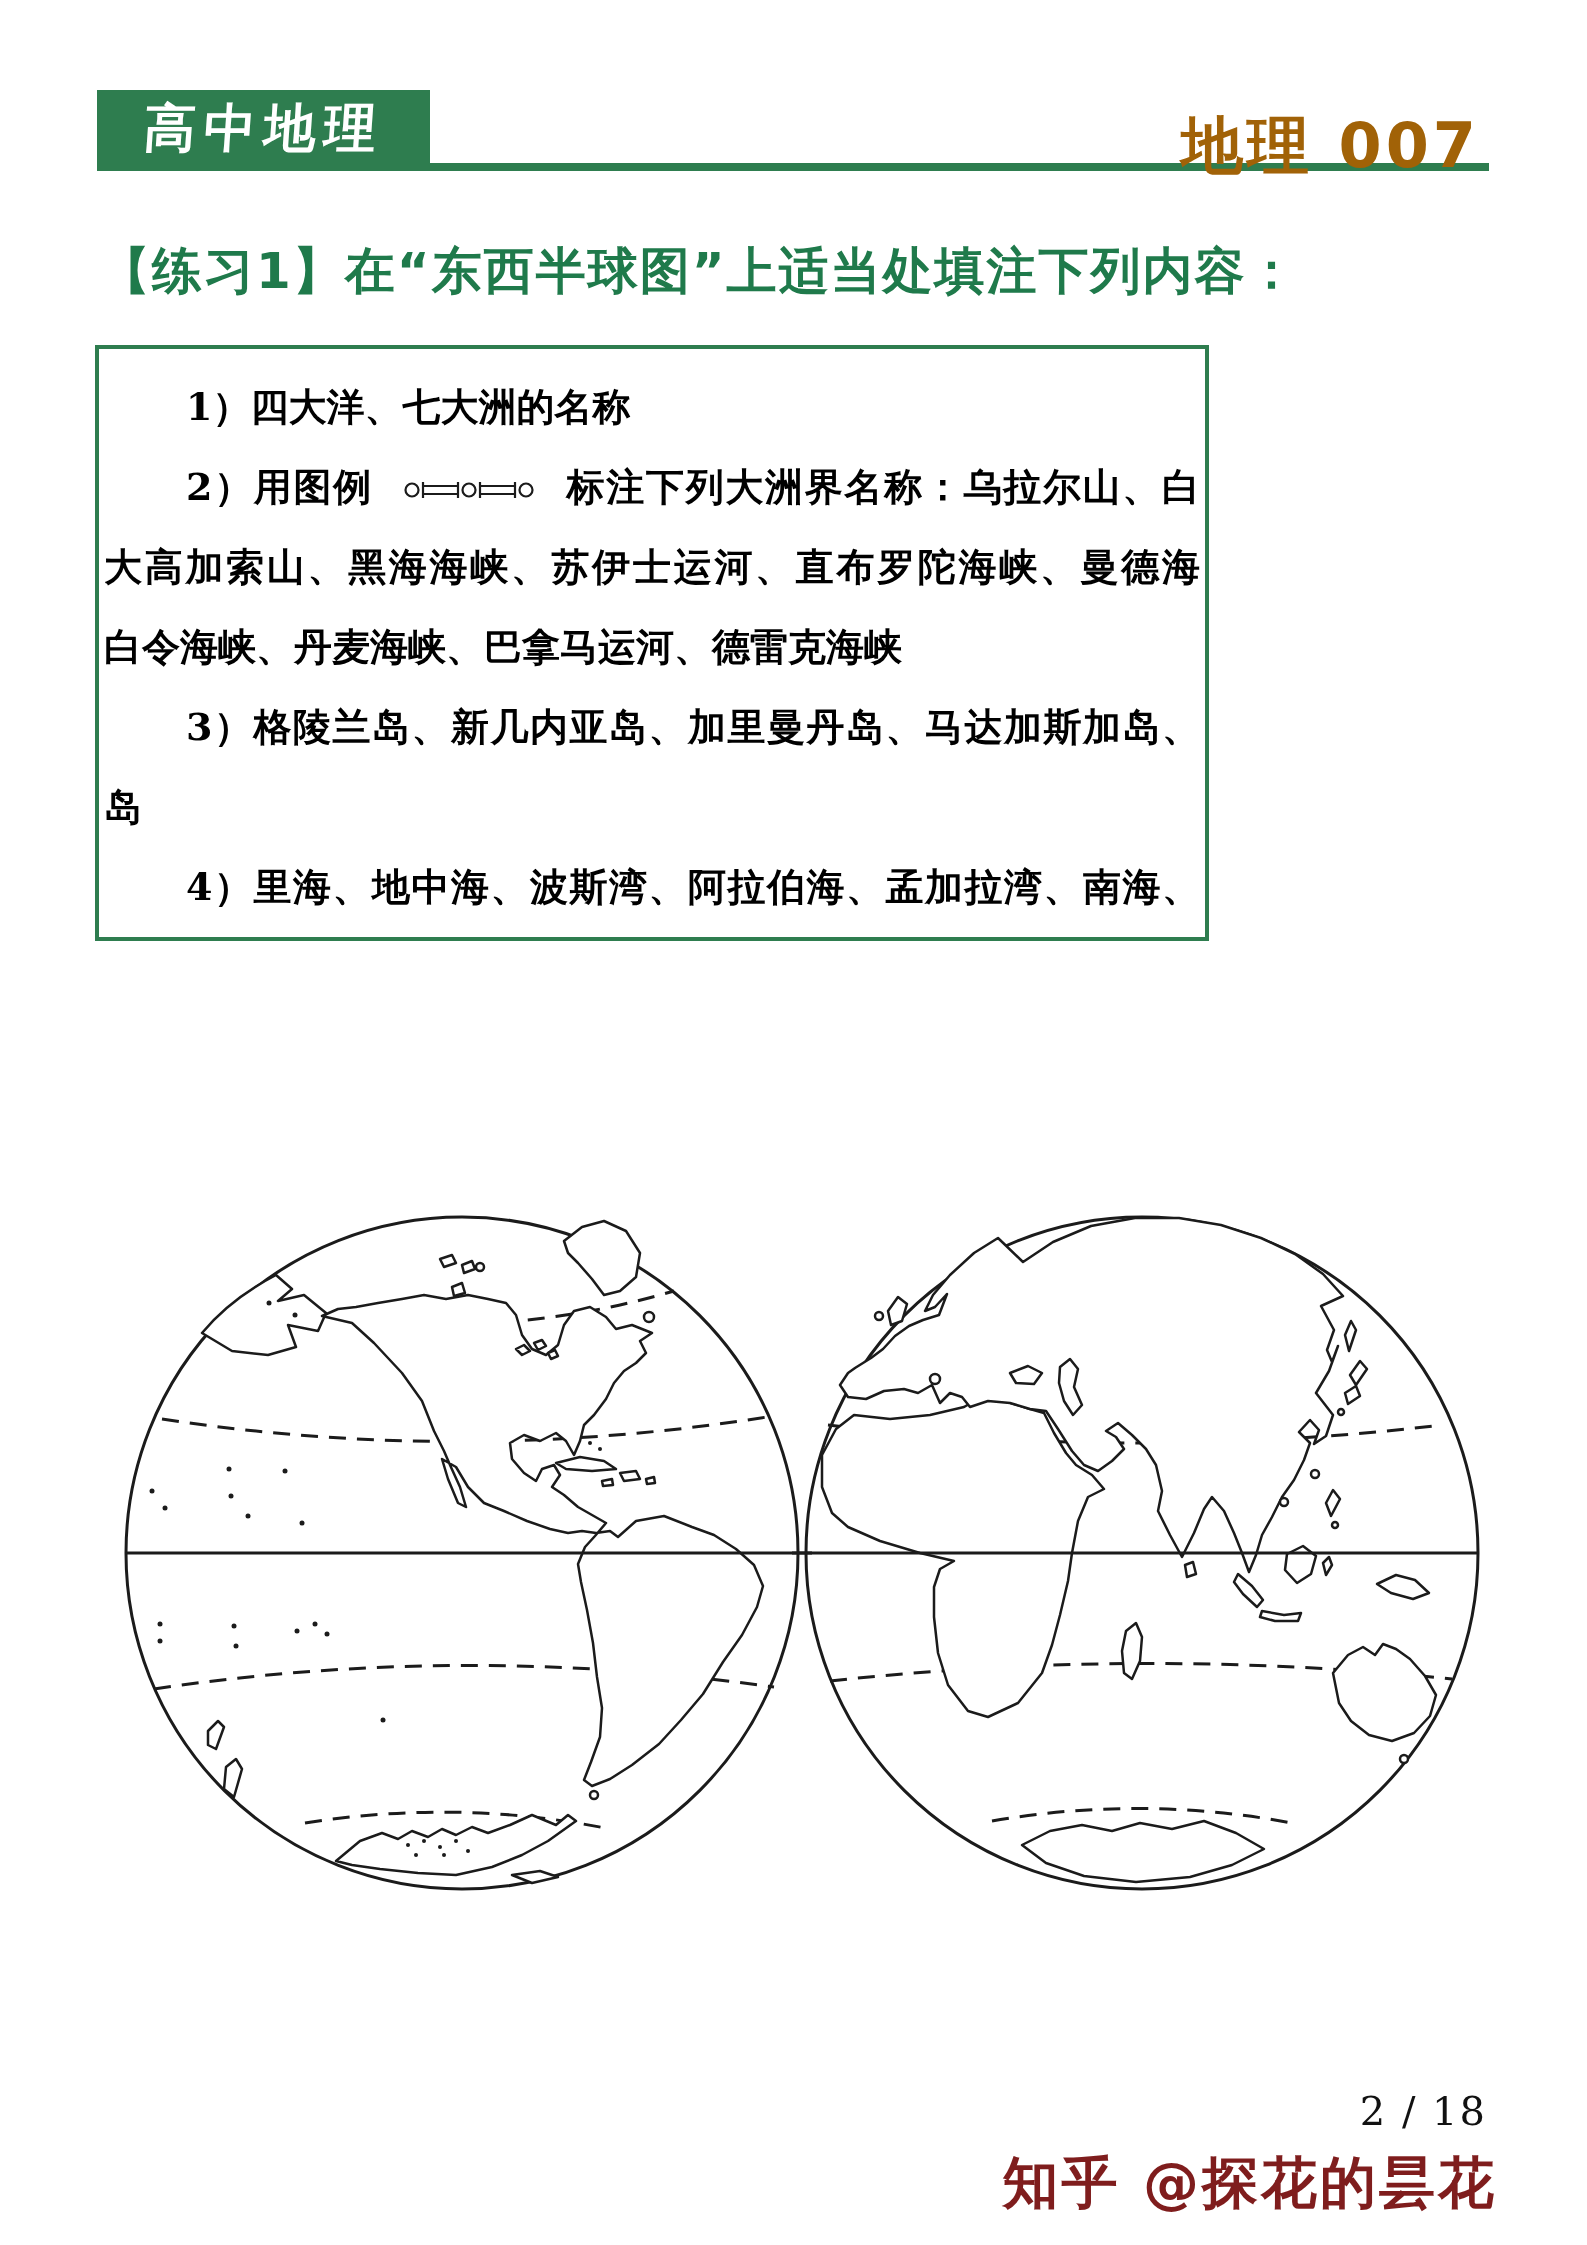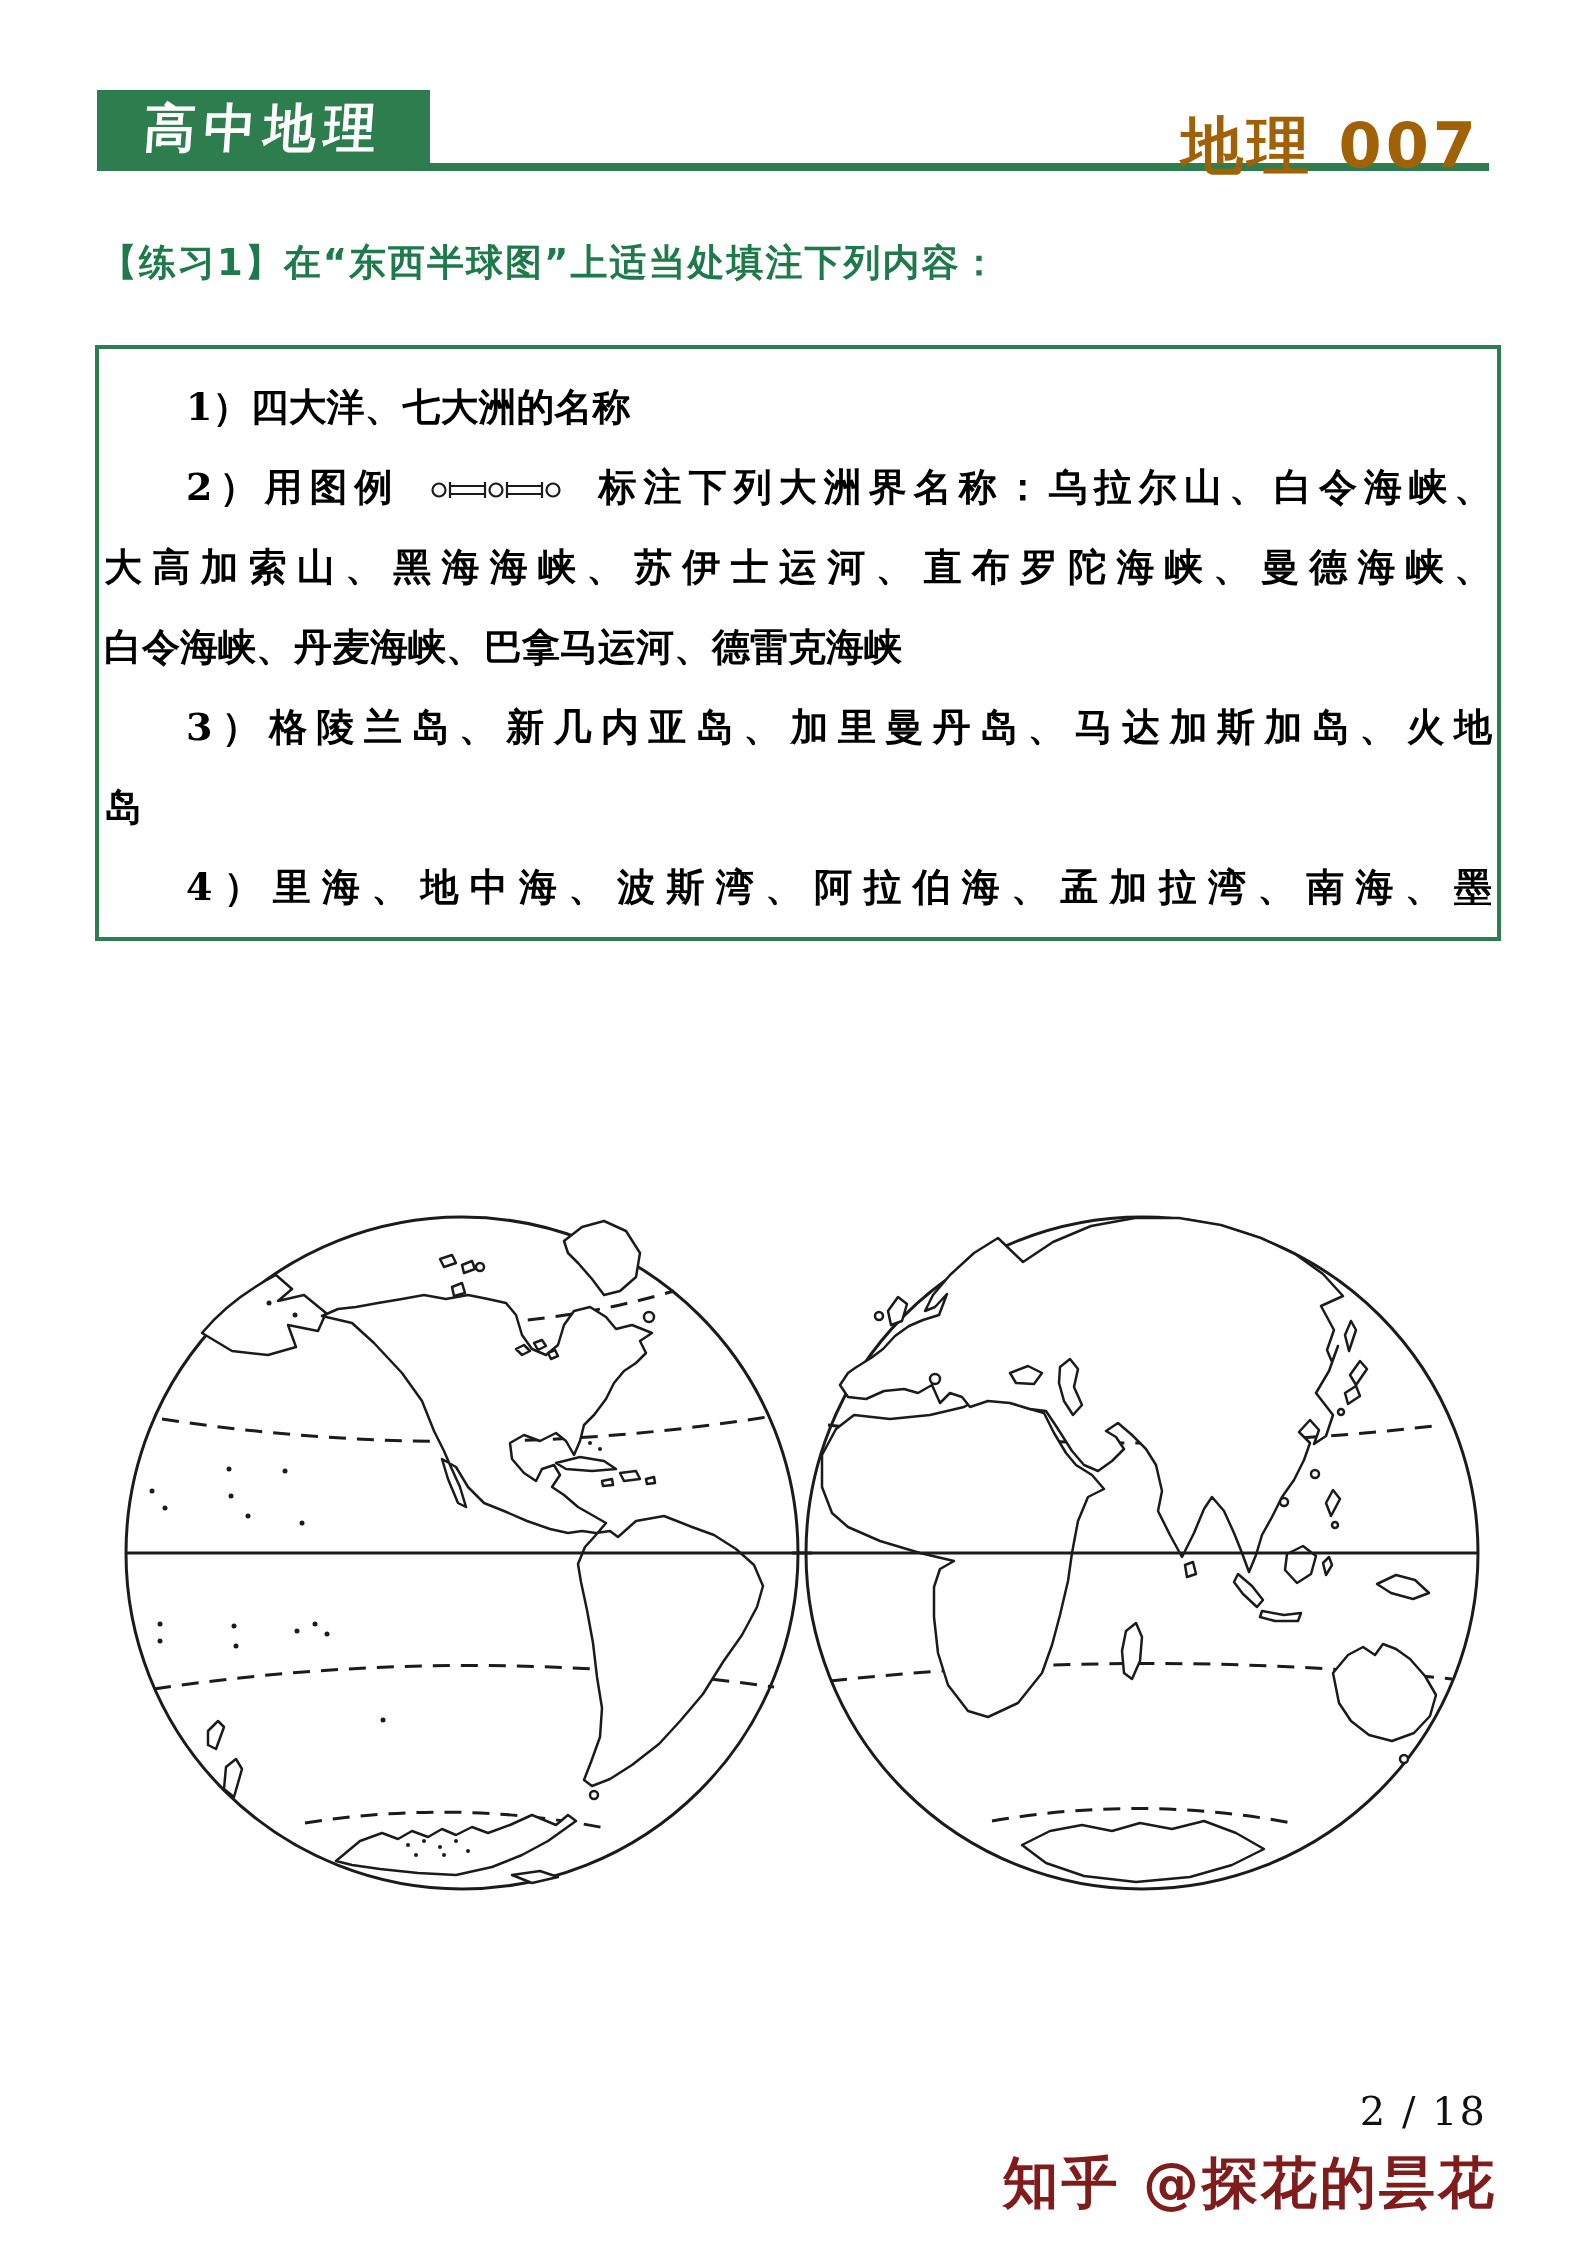--- a/index.html
+++ b/index.html
@@ -5,24 +5,24 @@
   html,body{margin:0;padding:0;background:#ffffff;}
   body{width:1587px;height:2245px;position:relative;font-family:"DejaVu Serif","Liberation Serif",serif;overflow:hidden;}
 
   
   .logo-box{position:absolute;left:97px;top:90px;width:333px;height:78px;background:#2e7d4f;display:flex;align-items:center;justify-content:center;}
   .logo-text{color:#ffffff;font-family:"DejaVu Serif","Liberation Serif",serif;font-weight:700;font-size:52px;letter-spacing:8px;transform:skewX(-4deg);white-space:nowrap;}
   .header-rule{position:absolute;left:97px;top:163px;width:1392px;height:8px;background:#2e7d4f;}
   .issue-label{position:absolute;right:107px;top:104px;font-family:"DejaVu Sans","Liberation Sans",sans-serif;font-weight:800;font-size:62px;color:#a16207;letter-spacing:4px;white-space:nowrap;}
 
   
-  .page-title{position:absolute;left:100px;top:238px;font-family:"DejaVu Sans","Liberation Sans",sans-serif;font-weight:800;font-size:37px;color:#1f7a4b;letter-spacing:2px;white-space:nowrap;}
-
-  
-  .exercise-box{position:absolute;left:95px;top:345px;width:1406px;border:4px solid #2e7d4f;padding:18px 5px 10px 5px;box-sizing:border-box;background:#ffffff;}
+  .page-title{position:absolute;left:100px;top:238px;font-family:"DejaVu Sans","Liberation Sans",sans-serif;font-weight:800;font-size:50px;color:#1f7a4b;letter-spacing:2px;white-space:nowrap;}
+
+  
+  .exercise-box{position:absolute;left:95px;top:345px;width:1114px;border:4px solid #2e7d4f;padding:18px 5px 10px 5px;box-sizing:border-box;background:#ffffff;}
   .box-line{height:80px;line-height:80px;font-family:"DejaVu Serif","Liberation Serif",serif;font-weight:700;font-size:38px;color:#000000;white-space:nowrap;overflow:hidden;}
   .box-line.indent{padding-left:82px;}
   .box-line.jfull{white-space:normal;text-align:justify;}
   .box-line.jfull::after{content:"";display:inline-block;width:100%;height:0;}
   .legend-symbol{display:inline-block;vertical-align:-3px;margin:0 30px;}
 
   
   .maps{position:absolute;left:112px;top:1203px;display:flex;}
   .maps svg{display:block;}
   .maps svg.east{margin-left:-20px;}

